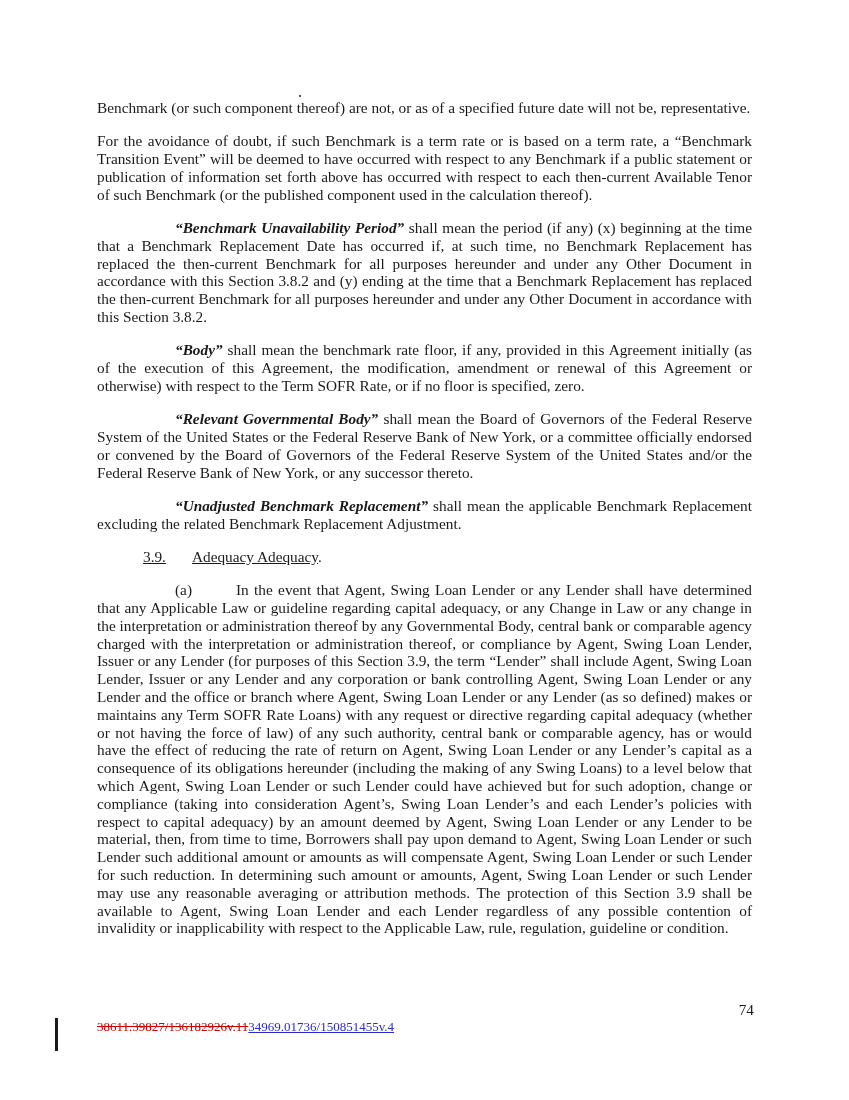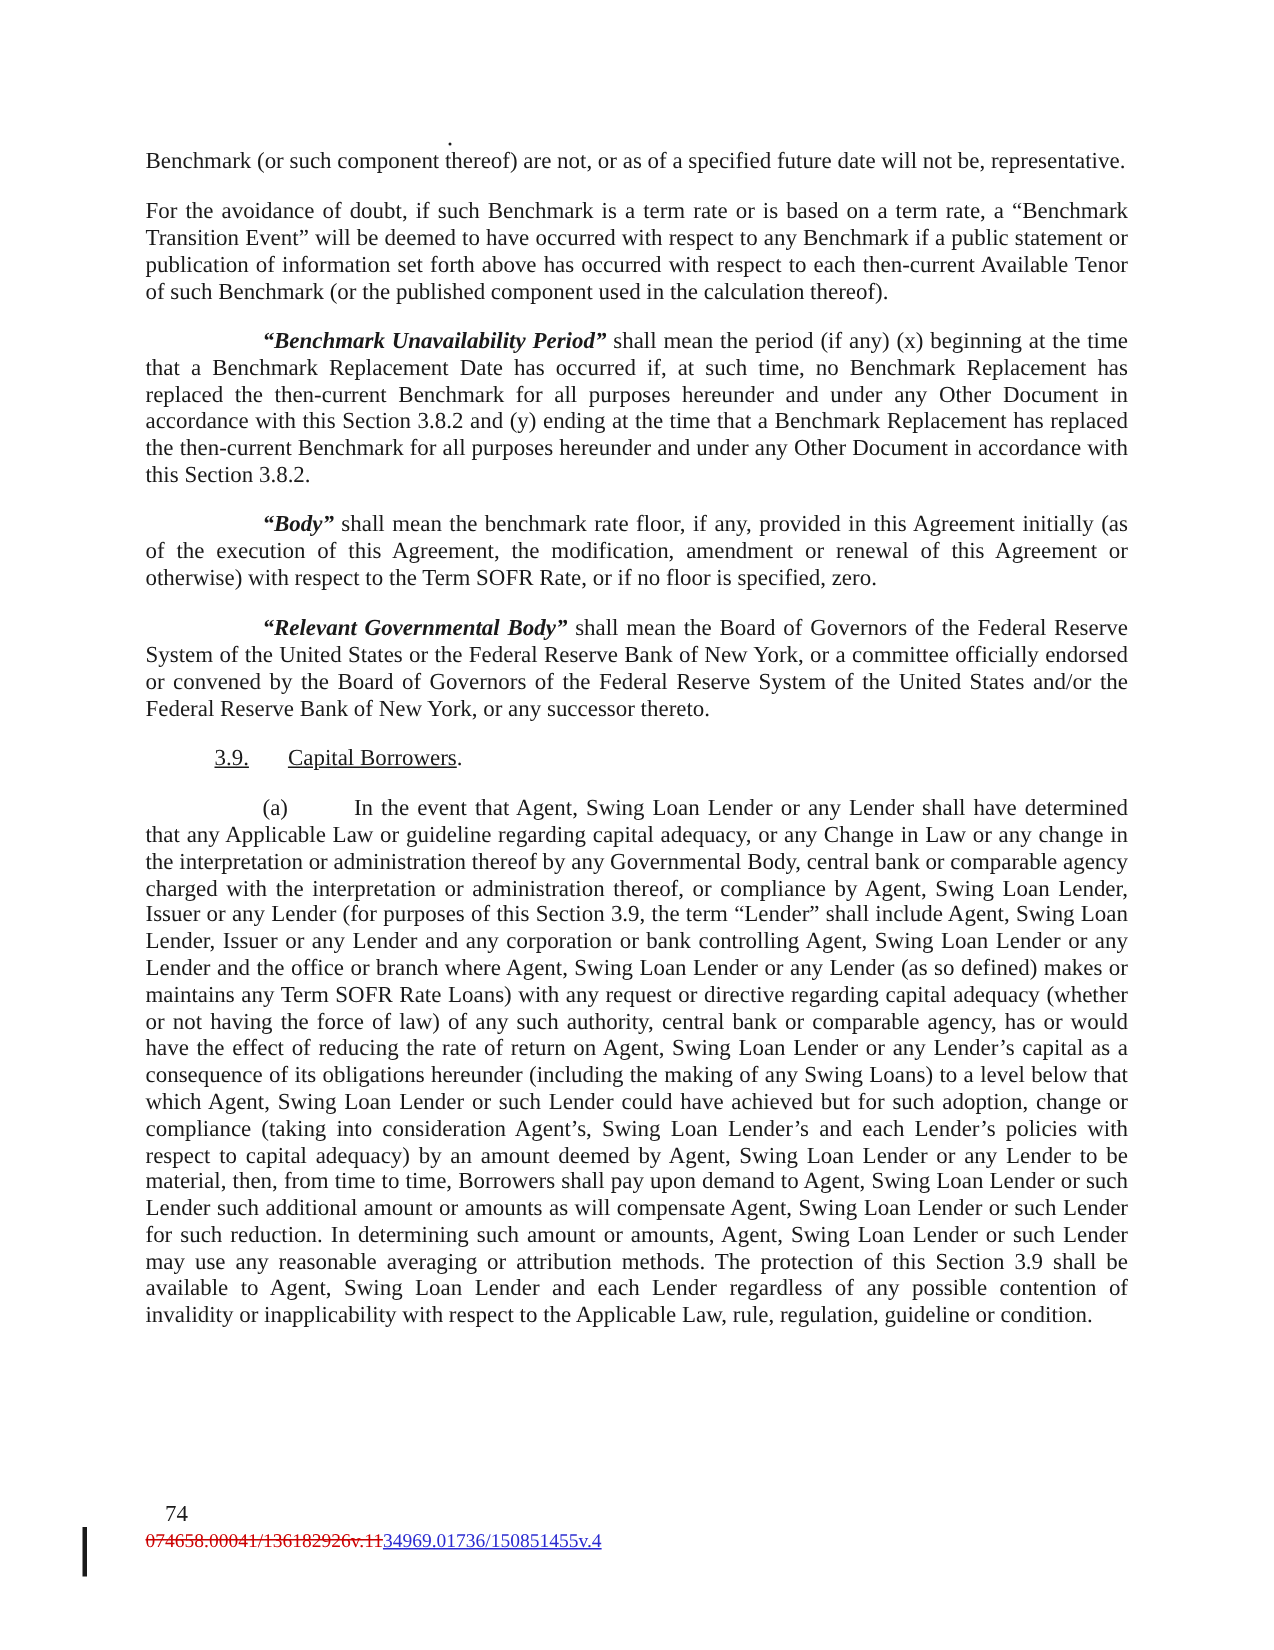--- a/index.html
+++ b/index.html
@@ -29,24 +29,24 @@
   .section-heading {
     margin: 0 0 15.5px 0;
     padding-left: 46px;
     text-align: left;
   }
   .u { text-decoration: underline; margin-top: 48px; }
   .tab-gap-sm { display: inline-block; width: 26px; }
   .tab-gap { display: inline-block; width: 44px; }
   .page-number {
     position: absolute;
-    left: 110px;
+    left: 99px;
     top: 1001px;
     width: 655px;
-    text-align: left;
+    text-align: right;
     font-size: 15.3px;
   }
   .footer {
     position: absolute;
     left: 97px;
     top: 1019px;
     font-size: 13px;
     line-height: 15.2px;
     white-space: nowrap;
   }
@@ -88,28 +88,29 @@
     <p>Benchmark (or such component thereof) are not, or as of a specified future date will not be, representative.</p>
 
     <p>For the avoidance of doubt, if such Benchmark is a term rate or is based on a term rate, a “Benchmark Transition Event” will be deemed to have occurred with respect to any Benchmark if a public statement or publication of information set forth above has occurred with respect to each then-current Available Tenor of such Benchmark (or the published component used in the calculation thereof).</p>
 
     <p class="indented"><span class="term">“Benchmark Unavailability Period”</span><span> shall mean the period (if any) (x) beginning at the time that a Benchmark Replacement Date has occurred if, at such time, no Benchmark Replacement has replaced the then-current Benchmark for all purposes hereunder and under any Other Document in accordance with this Section 3.8.2 and (y) ending at the time that a Benchmark Replacement has replaced the then-current Benchmark for all purposes hereunder and under any Other Document in accordance with this Section 3.8.2.</span></p>
 
     <p class="indented"><span class="term">“Body”</span><span> shall mean the benchmark rate floor, if any, provided in this Agreement initially (as of the execution of this Agreement, the modification, amendment or renewal of this Agreement or otherwise) with respect to the Term SOFR Rate, or if no floor is specified, zero.</span></p>
 
     <p class="indented"><span class="term">“Relevant Governmental Body”</span><span> shall mean the Board of Governors of the Federal Reserve System of the United States or the Federal Reserve Bank of New York, or a committee officially endorsed or convened by the Board of Governors of the Federal Reserve System of the United States and/or the Federal Reserve Bank of New York, or any successor thereto.</span></p>
 
+    <p class="indented"><span class="term">“Unadjusted Benchmark Replacement”</span><span> shall mean the applicable Benchmark Replacement excluding the related Benchmark Replacement Adjustment.</span></p>
 
-    <p class="section-heading"><span class="u">3.9.</span><span class="tab-gap-sm"></span><span class="u">Capital Borrowers</span><span>.</span></p>
+    <p class="section-heading"><span class="u">3.9.</span><span class="tab-gap-sm"></span><span class="u">Adequacy Adequacy</span><span>.</span></p>
 
     <p class="indented"><span>(a)</span><span class="tab-gap"></span><span>In the event that Agent, Swing Loan Lender or any Lender shall have determined that any Applicable Law or guideline regarding capital adequacy, or any Change in Law or any change in the interpretation or administration thereof by any Governmental Body, central bank or comparable agency charged with the interpretation or administration thereof, or compliance by Agent, Swing Loan Lender, Issuer or any Lender (for purposes of this Section 3.9, the term “Lender” shall include Agent, Swing Loan Lender, Issuer or any Lender and any corporation or bank controlling Agent, Swing Loan Lender or any Lender and the office or branch where Agent, Swing Loan Lender or any Lender (as so defined) makes or maintains any Term SOFR Rate Loans) with any request or directive regarding capital adequacy (whether or not having the force of law) of any such authority, central bank or comparable agency, has or would have the effect of reducing the rate of return on Agent, Swing Loan Lender or any Lender’s capital as a consequence of its obligations hereunder (including the making of any Swing Loans) to a level below that which Agent, Swing Loan Lender or such Lender could have achieved but for such adoption, change or compliance (taking into consideration Agent’s, Swing Loan Lender’s and each Lender’s policies with respect to capital adequacy) by an amount deemed by Agent, Swing Loan Lender or any Lender to be material, then, from time to time, Borrowers shall pay upon demand to Agent, Swing Loan Lender or such Lender such additional amount or amounts as will compensate Agent, Swing Loan Lender or such Lender for such reduction. In determining such amount or amounts, Agent, Swing Loan Lender or such Lender may use any reasonable averaging or attribution methods. The protection of this Section 3.9 shall be available to Agent, Swing Loan Lender and each Lender regardless of any possible contention of invalidity or inapplicability with respect to the Applicable Law, rule, regulation, guideline or condition.</span></p>
 
   </div>
 
   <div class="page-number">74</div>
 
   <div class="change-bar"></div>
 
   <div class="footer">
-    <div><span class="del">074658.00041/136182926v.11</span><span class="ins">34969.01736/150851455v.4</span></div>
+    <div><span class="del">38611.39827/136182926v.11</span><span class="ins">34969.01736/150851455v.4</span></div>
   </div>
 
 </div>
 
 </body></html>

